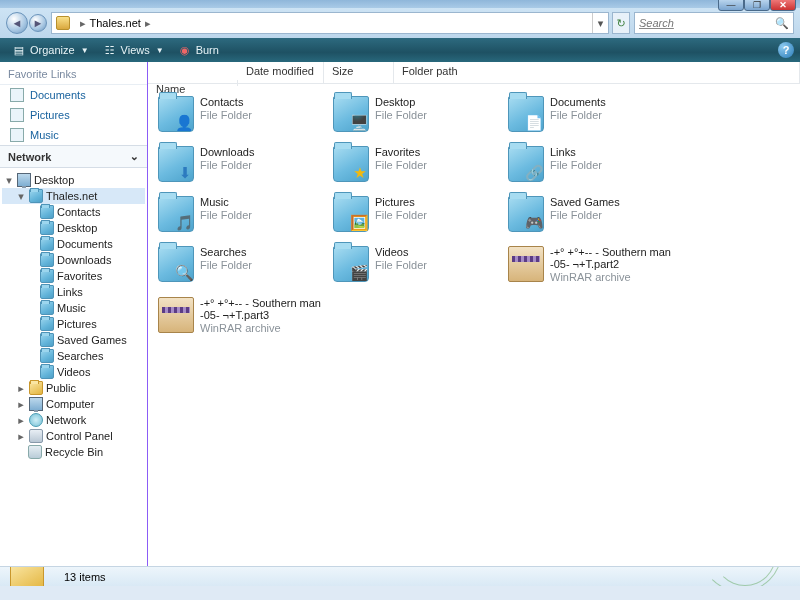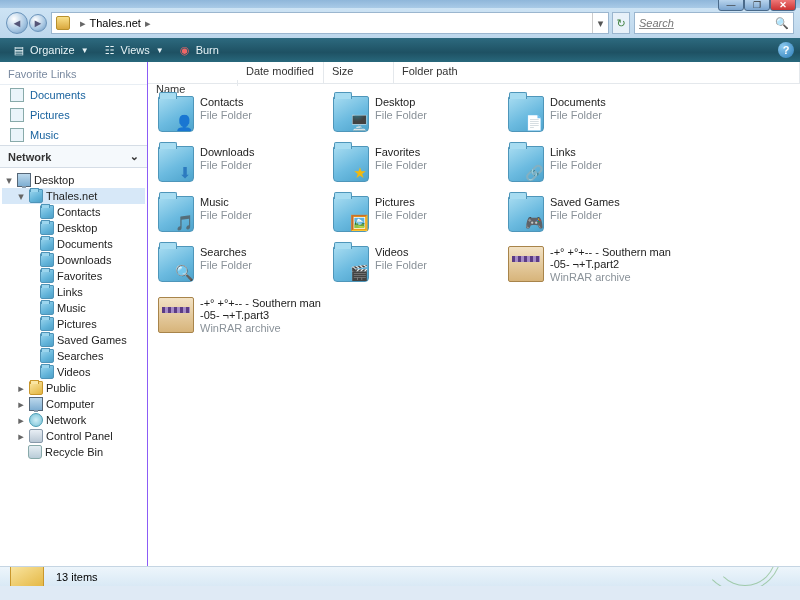--- a/index.html
+++ b/index.html
@@ -66,21 +66,21 @@
 .bigic.folder { background: linear-gradient(150deg,#a7dcf1 0%,#6cbbe0 55%,#4da3cc);border:1px solid #4e96ba;border-radius:2px 2px 4px 4px; }
 .bigic.folder::before{content:"";position:absolute;left:0;top:-5px;width:16px;height:6px;background:#a7dcf1;border:1px solid #4e96ba;border-bottom:none;border-radius:2px 2px 0 0;}
 .bigic .overlay{position:absolute;right:-3px;bottom:-3px;width:22px;height:22px;display:flex;align-items:center;justify-content:center;font-size:15px;}
 .bigic.rar { background: linear-gradient(#f2e2c5,#d7b47a);border:1px solid #a8844a;border-radius:2px; }
 .bigic.rar::after{content:"";position:absolute;left:3px;right:3px;top:9px;height:6px;background:repeating-linear-gradient(90deg,#5b3c85,#5b3c85 3px,#a68cc6 3px,#a68cc6 6px);}
 .gi-text { display:flex;flex-direction:column;gap:1px;min-width:0; }
 .gi-text .n { color:#222; }
 .gi-text .t { color:#8a9299; }
 
 
-.status { height:20px;background:linear-gradient(#edf5fb,#d9e9f5);display:flex;align-items:center;padding:0 10px;gap:12px;border-top:1px solid #c5d5e3;position:relative;overflow:hidden; }
+.status { height:20px;background:linear-gradient(#edf5fb,#d9e9f5);display:flex;align-items:center;padding:0 10px;gap:20px;border-top:1px solid #c5d5e3;position:relative;overflow:hidden; }
 .status .sfolder { width:34px;height:26px;background:linear-gradient(150deg,#fae6a3,#e3b53f);border:1px solid #c9972c;border-radius:2px 2px 4px 4px;position:relative; }
 .status .sfolder::before{content:"";position:absolute;left:0;top:-5px;width:14px;height:6px;background:#fae6a3;border:1px solid #c9972c;border-bottom:none;border-radius:2px 2px 0 0;}
 .status .swoosh{position:absolute;right:10px;bottom:-4px;width:90px;height:40px;}
 .status .swoosh::before,.status .swoosh::after{content:"";position:absolute;border:1px solid rgba(120,180,120,.6);border-radius:50%;}
 .status .swoosh::before{width:80px;height:80px;left:0;top:-40px;border-top-color:transparent;border-left-color:transparent;}
 .status .swoosh::after{width:60px;height:60px;left:14px;top:-26px;border-top-color:transparent;border-left-color:transparent;}
 </style>
 </head>
 <body>
 

